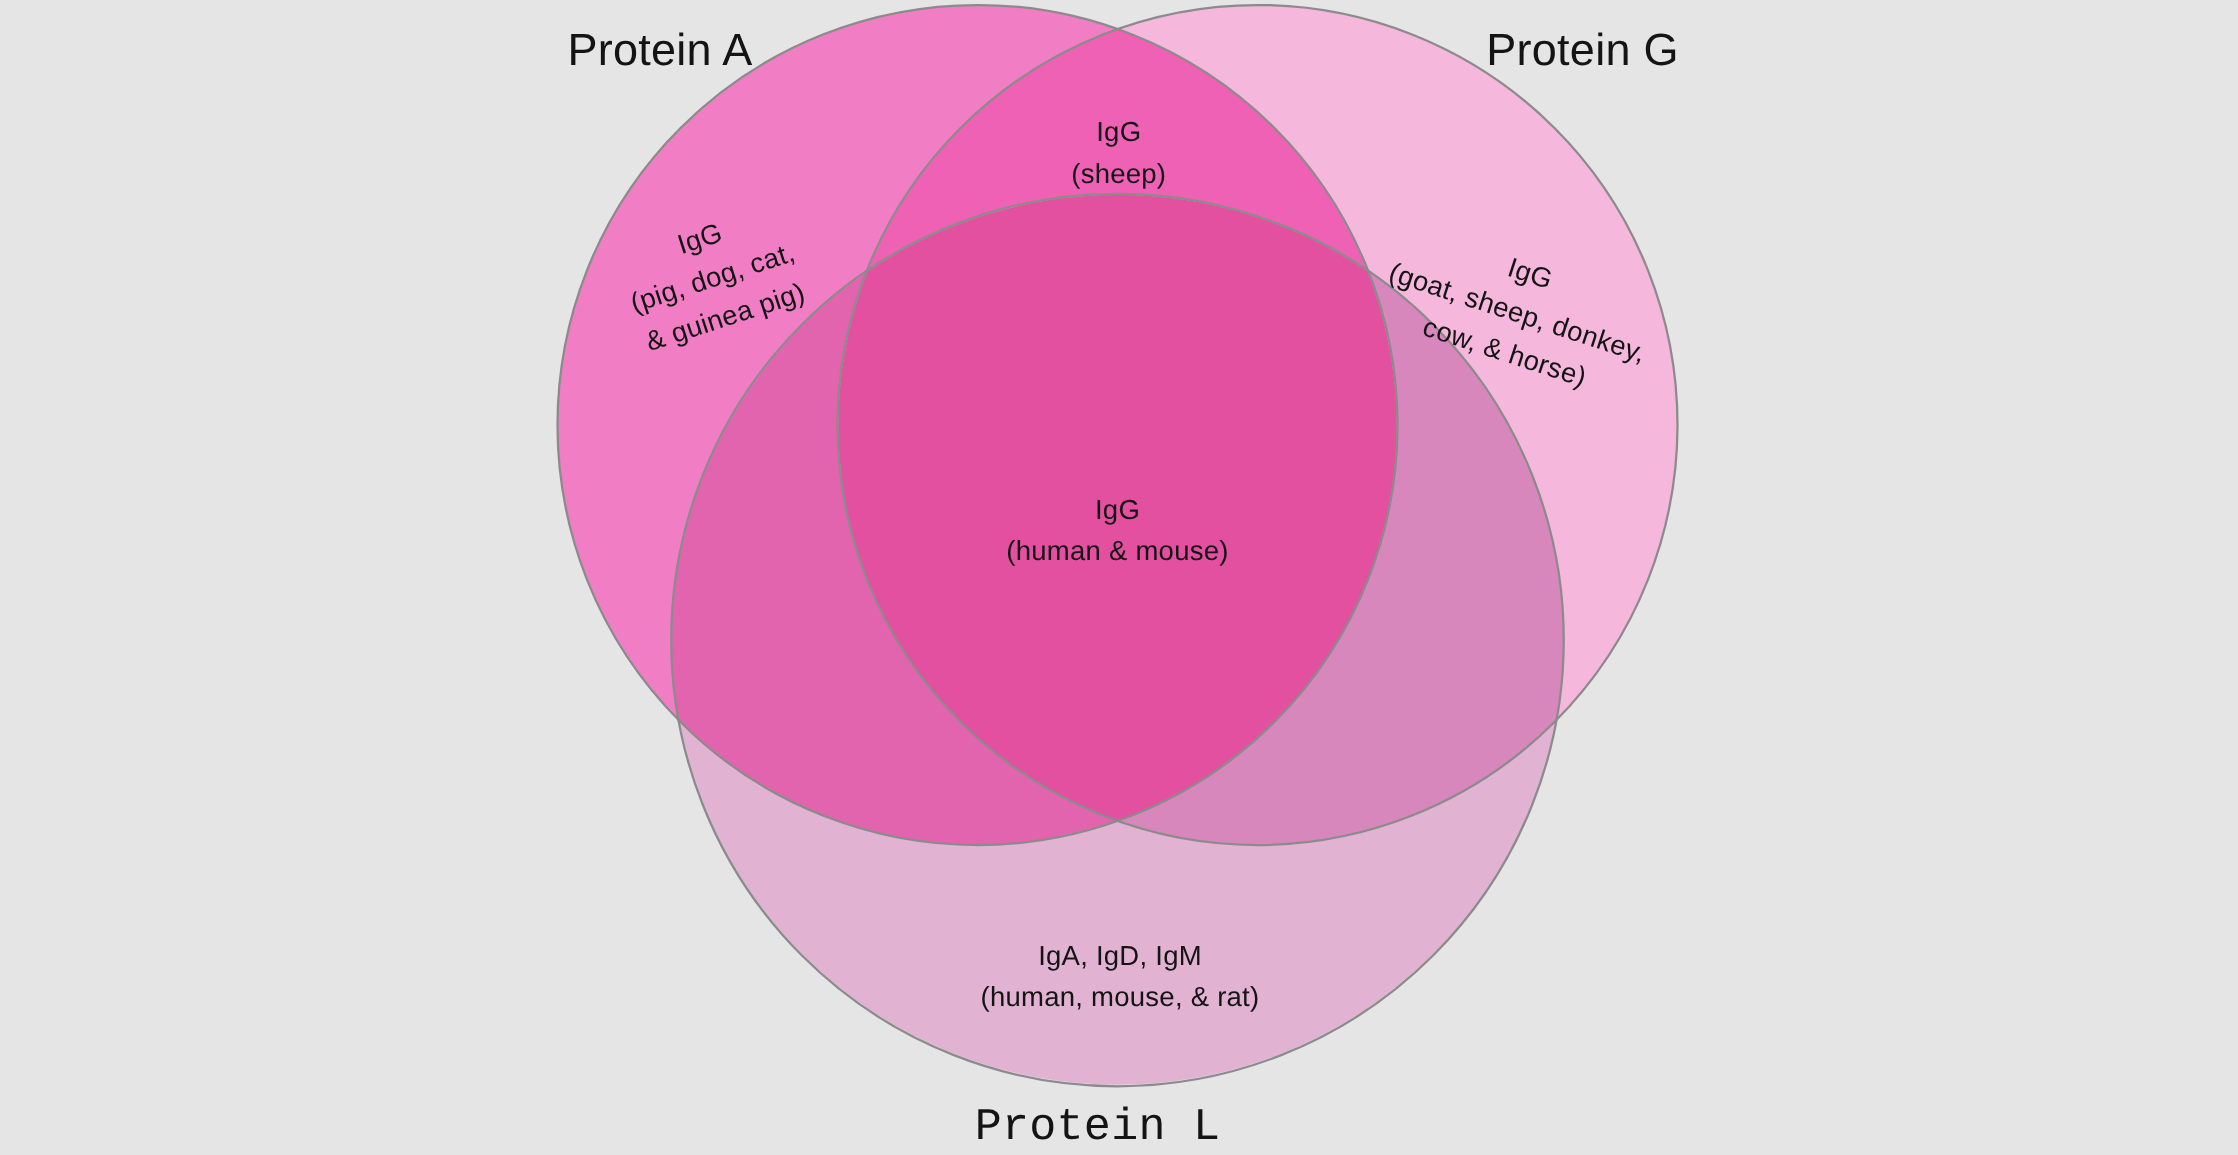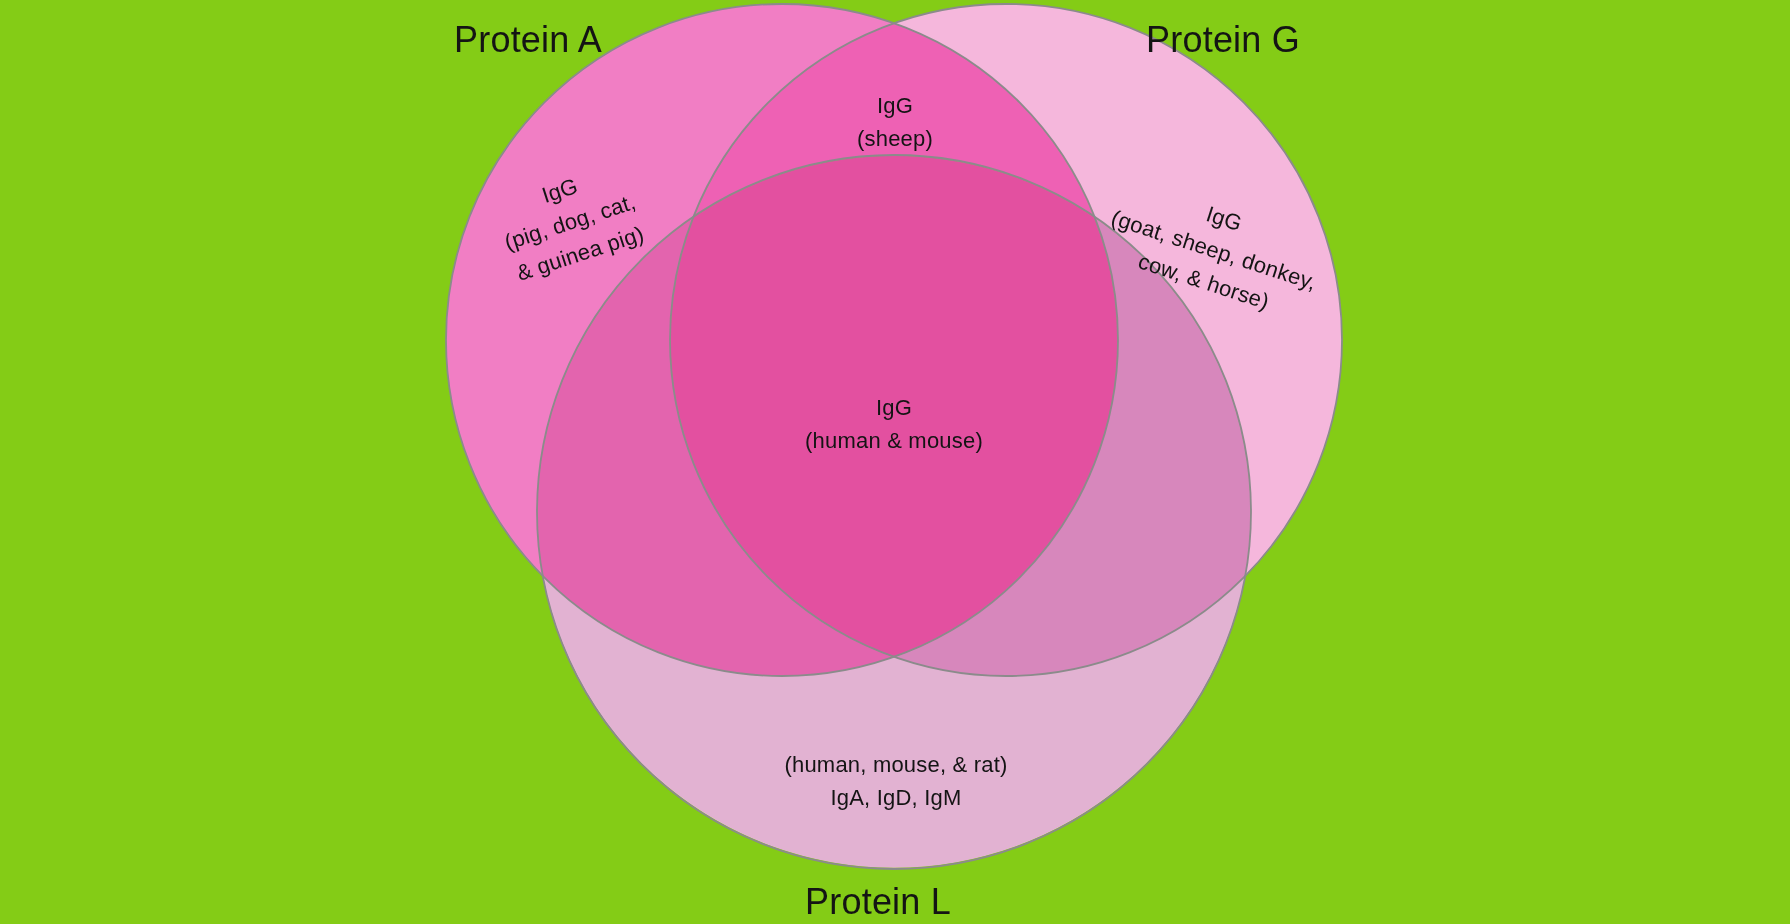--- a/index.html
+++ b/index.html
@@ -8,21 +8,21 @@
     background: #ffffff;
     width: 1790px;
     height: 924px;
     overflow: hidden;
     font-family: "Liberation Sans", "DejaVu Sans", sans-serif;
   }
   .stage {
     position: relative;
     width: 1790px;
     height: 924px;
-    background: #84cc16;
+    background: #e5e5e5;
   }
   .stage svg {
     position: absolute;
     left: 0;
     top: 0;
     width: 100%;
     height: 100%;
   }
   .lbl {
     position: absolute;
@@ -55,22 +55,22 @@
     <path d="M 543 576 A 357 357 0 0 1 694 217 A 336 336 0 0 0 894 657 A 336 336 0 0 1 543 576 Z" fill="#E364AE"></path>
     <path d="M 1094 217 A 336 336 0 0 1 894 657 A 336 336 0 0 0 1245 576 A 357 357 0 0 0 1094 217 Z" fill="#D787BC"></path>
     <path d="M 694 217 A 357 357 0 0 1 1094 217 A 336 336 0 0 1 894 657 A 336 336 0 0 1 694 217 Z" fill="#E350A0"></path>
 
     <circle cx="782" cy="340" r="336" fill="none" stroke-width="1.8" stroke="#8B8B8B"></circle>
     <circle cx="1006" cy="340" r="336" fill="none" stroke-width="1.8" stroke="#8B8B8B"></circle>
     <circle cx="894" cy="512" r="357" fill="none" stroke-width="1.8" stroke="#8B8B8B"></circle>
   </svg>
 
   <div class="lbl title" style="left:528px; top:40px;">Protein A</div>
-  <div class="lbl title" style="left:1223px; top:40px;">Protein G</div>
-  <div class="lbl title" style="left:878px; top:902px;">Protein L</div>
+  <div class="lbl title" style="left:1266px; top:40px;">Protein G</div>
+  <div class="lbl title" style="left:878px; top:902px;font-family:Liberation Mono, monospace;">Protein L</div>
 
   <div class="lbl rot-left" style="left:570px; top:222px;">
     <div>IgG</div>
     <div>(pig, dog, cat,</div>
     <div>&amp; guinea pig)</div>
   </div>
 
   <div class="lbl rot-right" style="left:1214px; top:250px;">
     <div>IgG</div>
     <div>(goat, sheep, donkey,</div>
@@ -81,17 +81,17 @@
     <div>IgG</div>
     <div>(sheep)</div>
   </div>
 
   <div class="lbl" style="left:894px; top:424px;">
     <div>IgG</div>
     <div>(human &amp; mouse)</div>
   </div>
 
   <div class="lbl" style="left:896px; top:781px;">
+    <div>IgA, IgD, IgM</div>
     <div>(human, mouse, &amp; rat)</div>
-    <div>IgA, IgD, IgM</div>
   </div>
 
 </div>
 
 </body></html>

